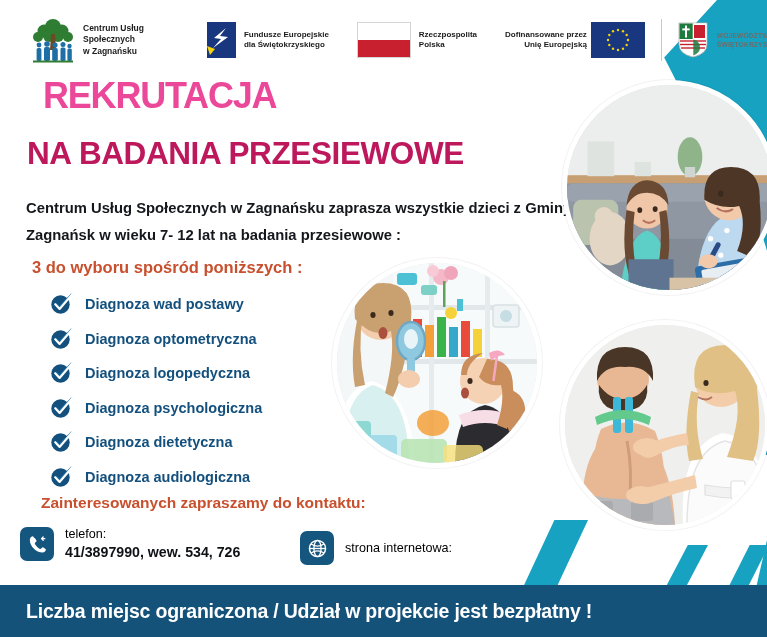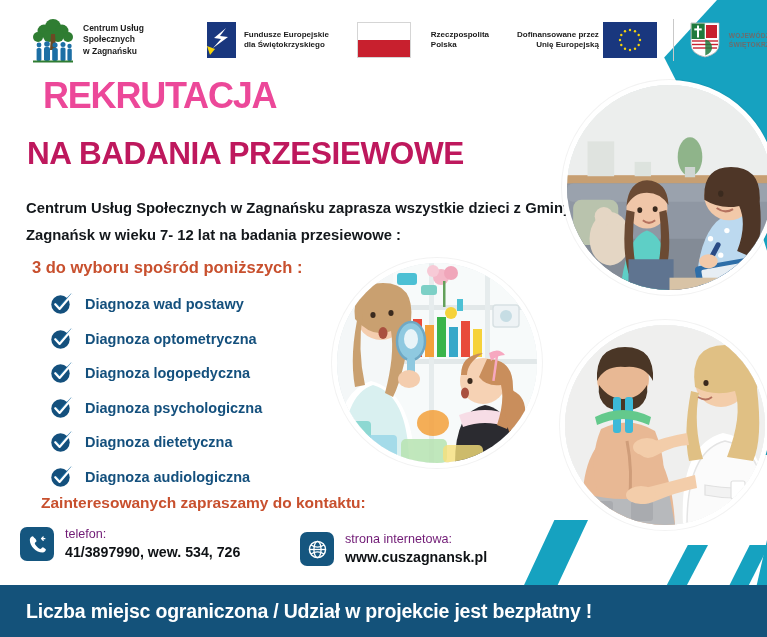--- a/index.html
+++ b/index.html
@@ -54,21 +54,21 @@
   .cus-text{
     font-size:8.5px;line-height:1.35;font-weight:bold;color:#1b1b1b;white-space:pre-line;
   }
   #logo-fe{gap:8px;margin-right:28px;}
   .fe-mark{width:32px;height:36px;flex:none;}
   .fe-text{font-size:8px;line-height:1.3;font-weight:bold;color:#1b1b1b;white-space:pre-line;}
   #logo-pl{gap:8px;margin-right:28px;}
   .pl-flag{width:52px;height:34px;border:1px solid #d5d5d5;flex:none;}
   .pl-flag .w{height:50%;background:#fff;}
   .pl-flag .r{height:50%;background:#c8202e;}
-  .pl-text{font-size:8px;line-height:1.3;font-weight:bold;color:#1b1b1b;white-space:pre-line;margin-left:12px;}
+  .pl-text{font-size:8px;line-height:1.3;font-weight:bold;color:#1b1b1b;white-space:pre-line;}
   #logo-eu{gap:4px;margin-right:14px;}
   .eu-text{font-size:8px;line-height:1.3;font-weight:bold;color:#1b1b1b;text-align:right;white-space:pre-line;}
   .eu-flag{width:54px;height:36px;background:#19377e;position:relative;flex:none;}
   .divider-v{width:1px;height:42px;background:#c9c9c9;margin:0 16px 0 2px;}
   #logo-woj{gap:9px;}
   .woj-shield{width:30px;height:36px;flex:none;}
   .woj-text{font-size:6.6px;line-height:1.4;font-weight:bold;color:#6d6d6d;letter-spacing:.2px;white-space:pre-line;}
 
   
   #title-main{
@@ -105,21 +105,21 @@
   }
   .contact-item{position:absolute;display:flex;align-items:center;}
   #contact-phone{left:20px;top:526px;}
   #contact-web{left:300px;top:531px;}
   .contact-icon{
     width:34px;height:34px;border-radius:7px;background:#15567F;
     display:flex;align-items:center;justify-content:center;flex:none;margin-right:11px;
   }
   .contact-icon svg{display:block;}
   .contact-lines{line-height:1.35;}
-  .contact-top{font-size:12.6px;color:#701a75;font-weight:normal;}
+  .contact-top{font-size:12.6px;color:#000000;font-weight:normal;}
   .contact-bottom{font-size:14.2px;color:#0f1215;font-weight:bold;}
 
   
   .photo{
     position:absolute;border-radius:50%;overflow:hidden;
     border:5px solid #ffffff;
     box-shadow:0 0 0 1px rgba(0,0,0,.05);
     background:#dfe6ea;
   }
   #photo-consult{left:562px;top:80px;width:205px;height:205px;}
@@ -351,21 +351,20 @@
       <svg width="21" height="21" viewBox="0 0 24 24">
         <circle cx="12" cy="12" r="9.2" fill="none" stroke="#ffffff" stroke-width="1.7"></circle>
         <ellipse cx="12" cy="12" rx="4.1" ry="9.2" fill="none" stroke="#ffffff" stroke-width="1.5"></ellipse>
         <line x1="2.8" y1="12" x2="21.2" y2="12" stroke="#ffffff" stroke-width="1.5"></line>
         <path d="M4.6 6.8 a13 13 0 0 0 14.8 0" fill="none" stroke="#ffffff" stroke-width="1.3"></path>
         <path d="M4.6 17.2 a13 13 0 0 1 14.8 0" fill="none" stroke="#ffffff" stroke-width="1.3"></path>
       </svg>
     </span>
     <span class="contact-lines">
       <div class="contact-top">strona internetowa:</div>
-      <div class="contact-bottom">www.cuszagnansk.pl</div>
     </span>
   </div>
 
   <div class="photo" id="photo-consult">
     <svg viewBox="0 0 200 200" preserveAspectRatio="xMidYMid slice">
       <rect width="200" height="200" fill="#e9eceb"></rect>
       <rect x="0" y="0" width="200" height="95" fill="#eceeed"></rect>
       <rect x="0" y="88" width="200" height="10" fill="#c79f72"></rect>
       <rect x="20" y="55" width="26" height="34" fill="#dfe3df"></rect>
       <ellipse cx="120" cy="70" rx="12" ry="19" fill="#8fb48a"></ellipse>

